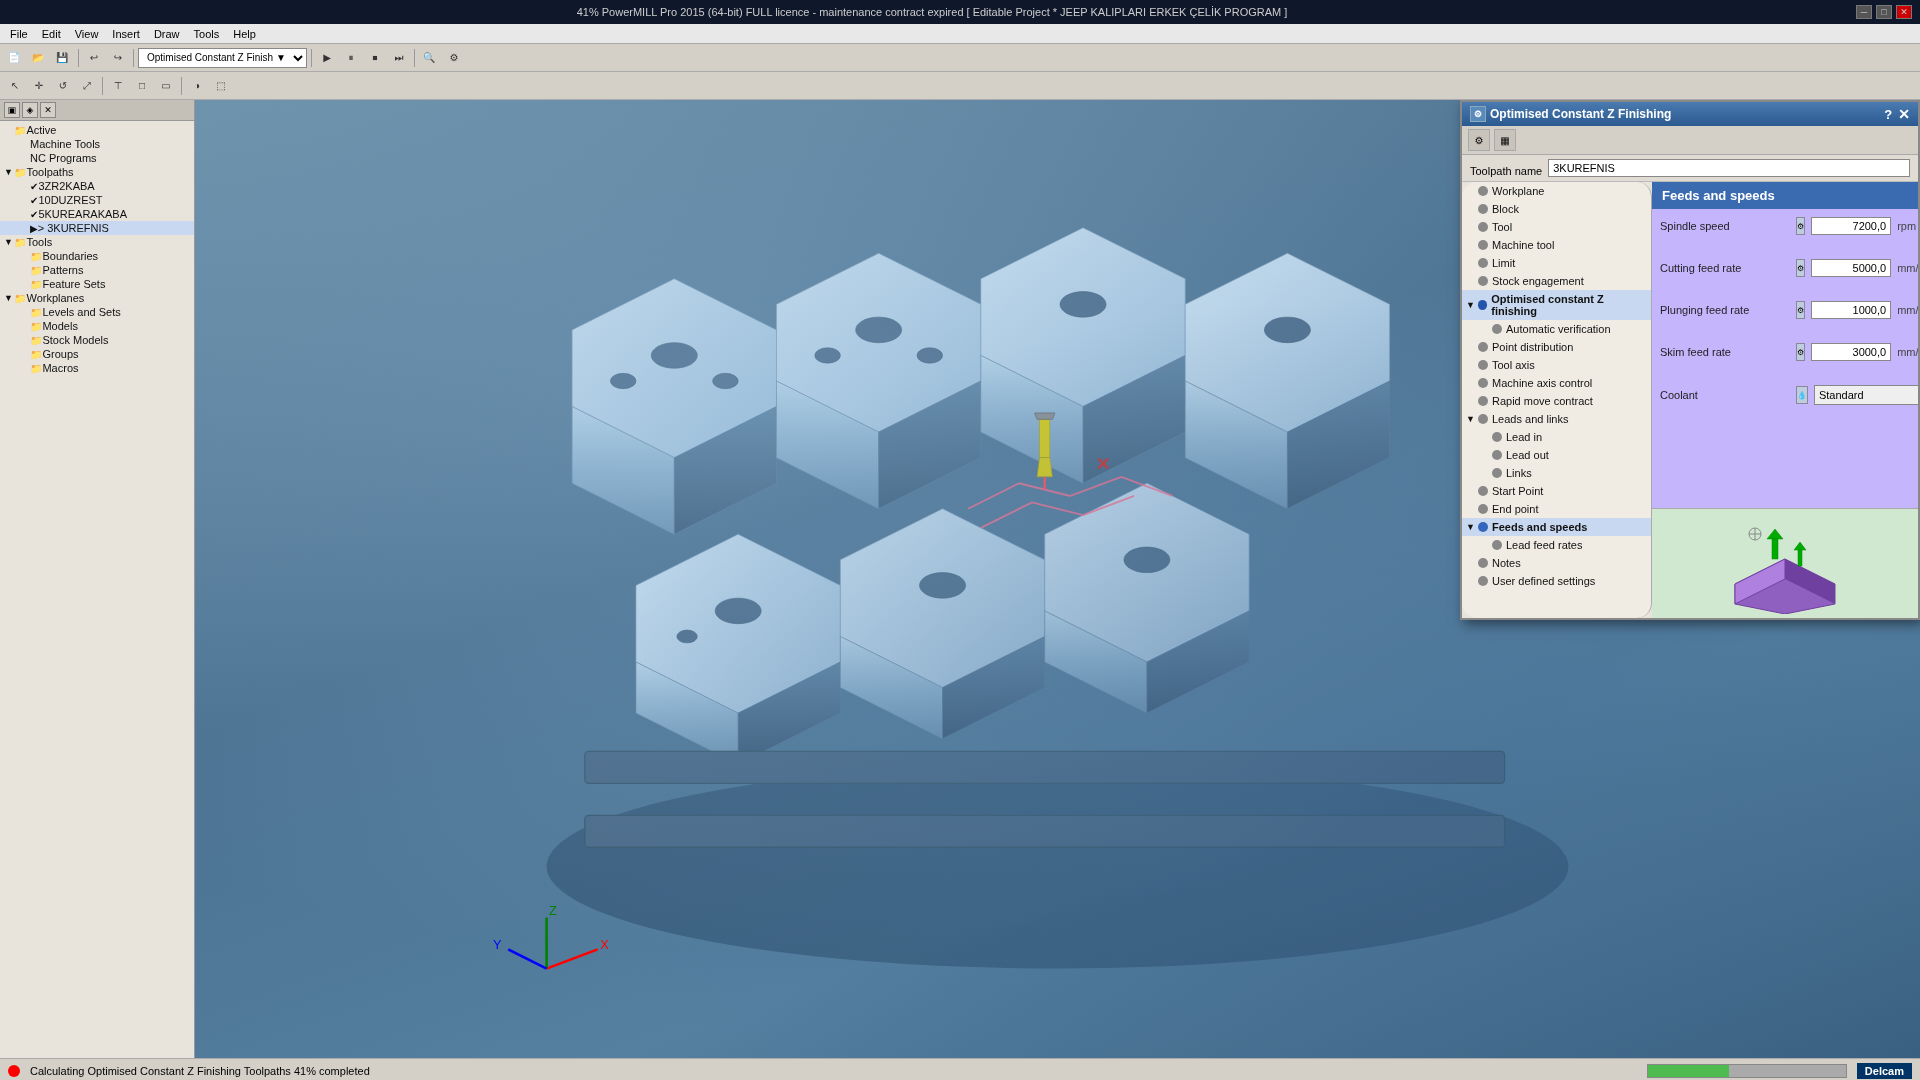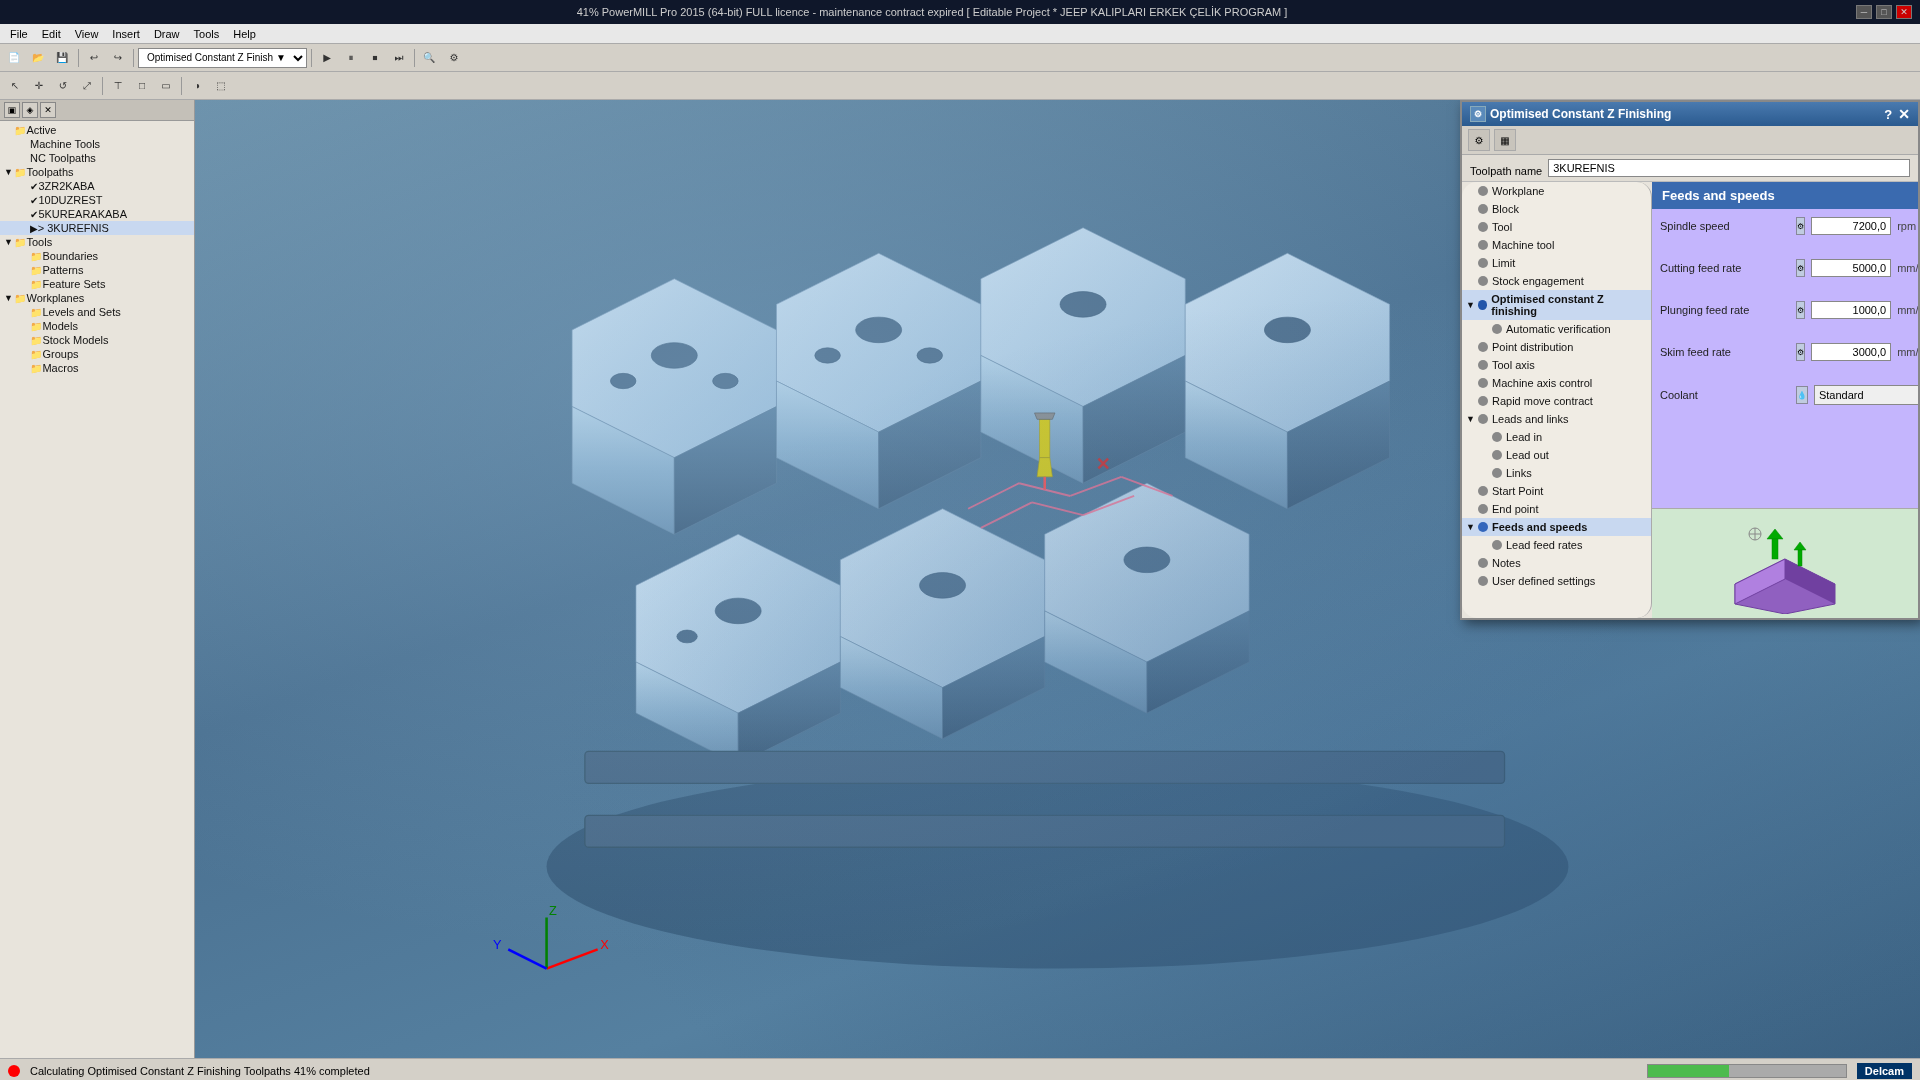--- a/index.html
+++ b/index.html
@@ -366,21 +366,21 @@
         <div class="tree-item">
           <span class="indent" style="width: 16px; display: inline-block;"></span>
           <span class="toggle"></span>
           <span style="font-size: 10px;">  </span>
           <span>Machine Tools</span>
         </div>
         <div class="tree-item">
           <span class="indent" style="width: 16px; display: inline-block;"></span>
           <span class="toggle"></span>
           <span style="font-size: 10px;">  </span>
-          <span>NC Toolpaths</span>
+          <span>NC Programs</span>
         </div>
         <div class="tree-item">
           <span class="indent" style="width: 0px; display: inline-block;"></span>
           <span class="toggle">▼</span>
           <span style="font-size: 10px;">📁</span>
           <span>Toolpaths</span>
         </div>
         <div class="tree-item">
           <span class="indent" style="width: 16px; display: inline-block;"></span>
           <span class="toggle"></span>

